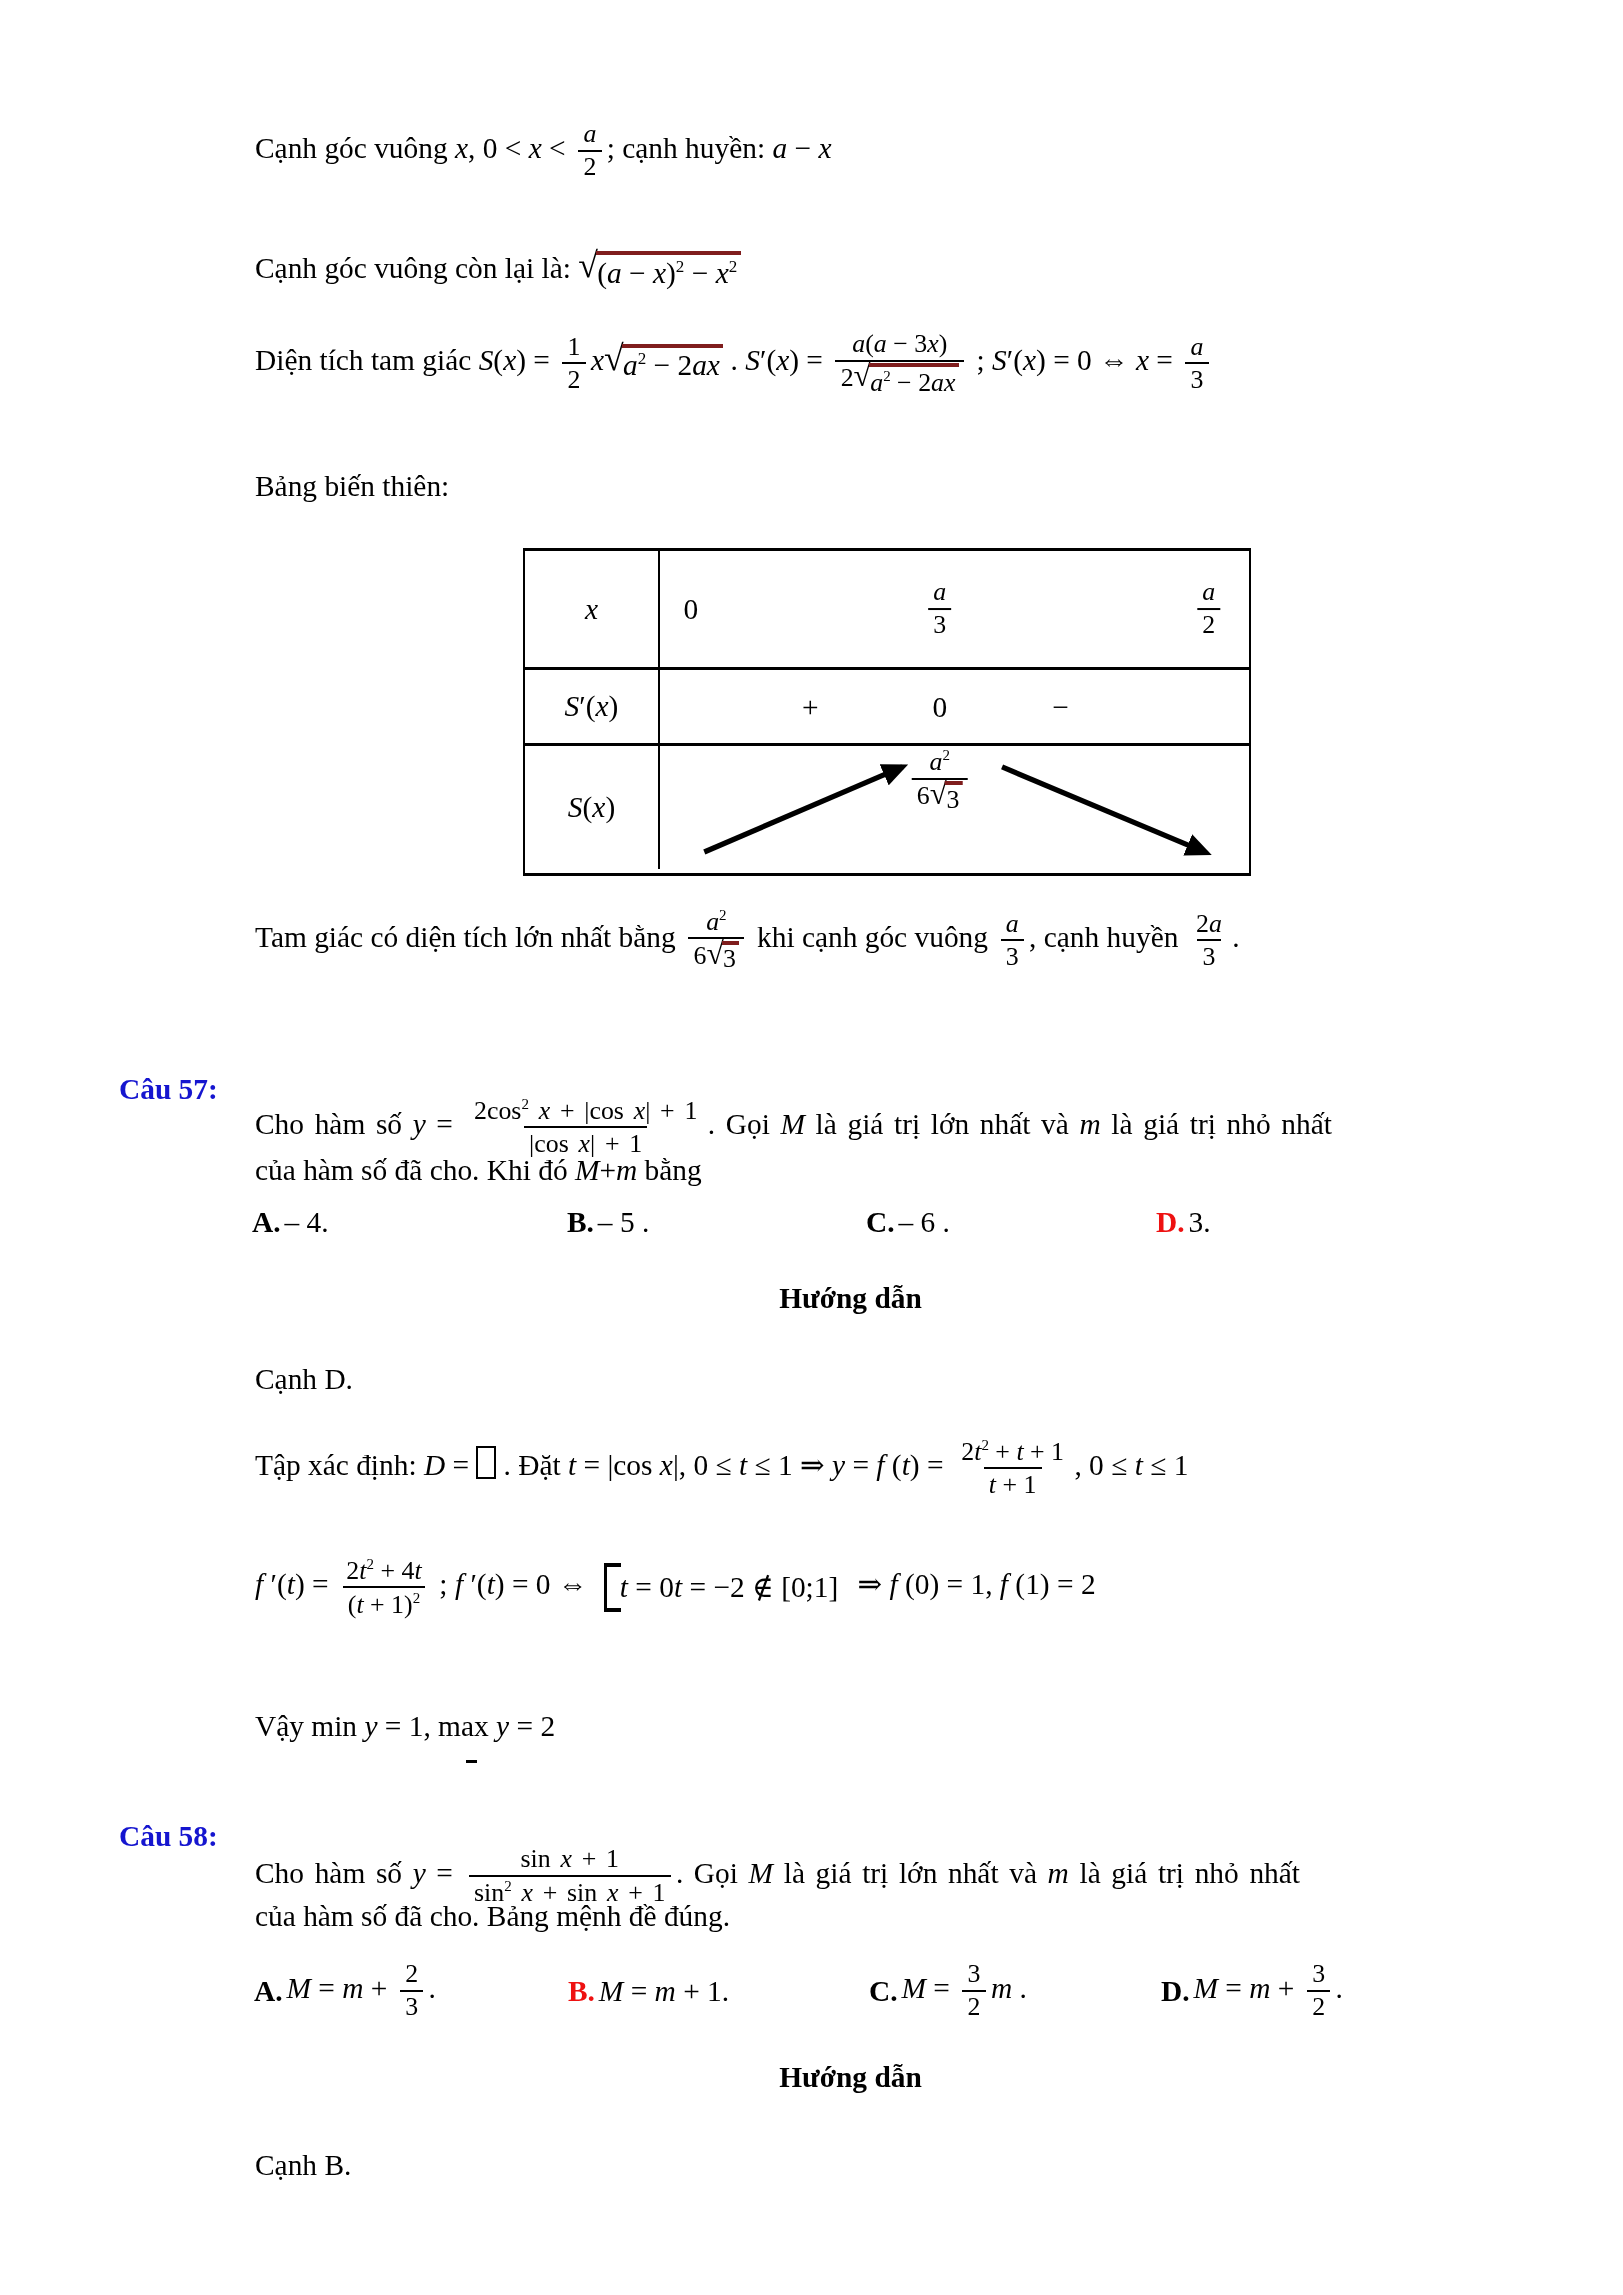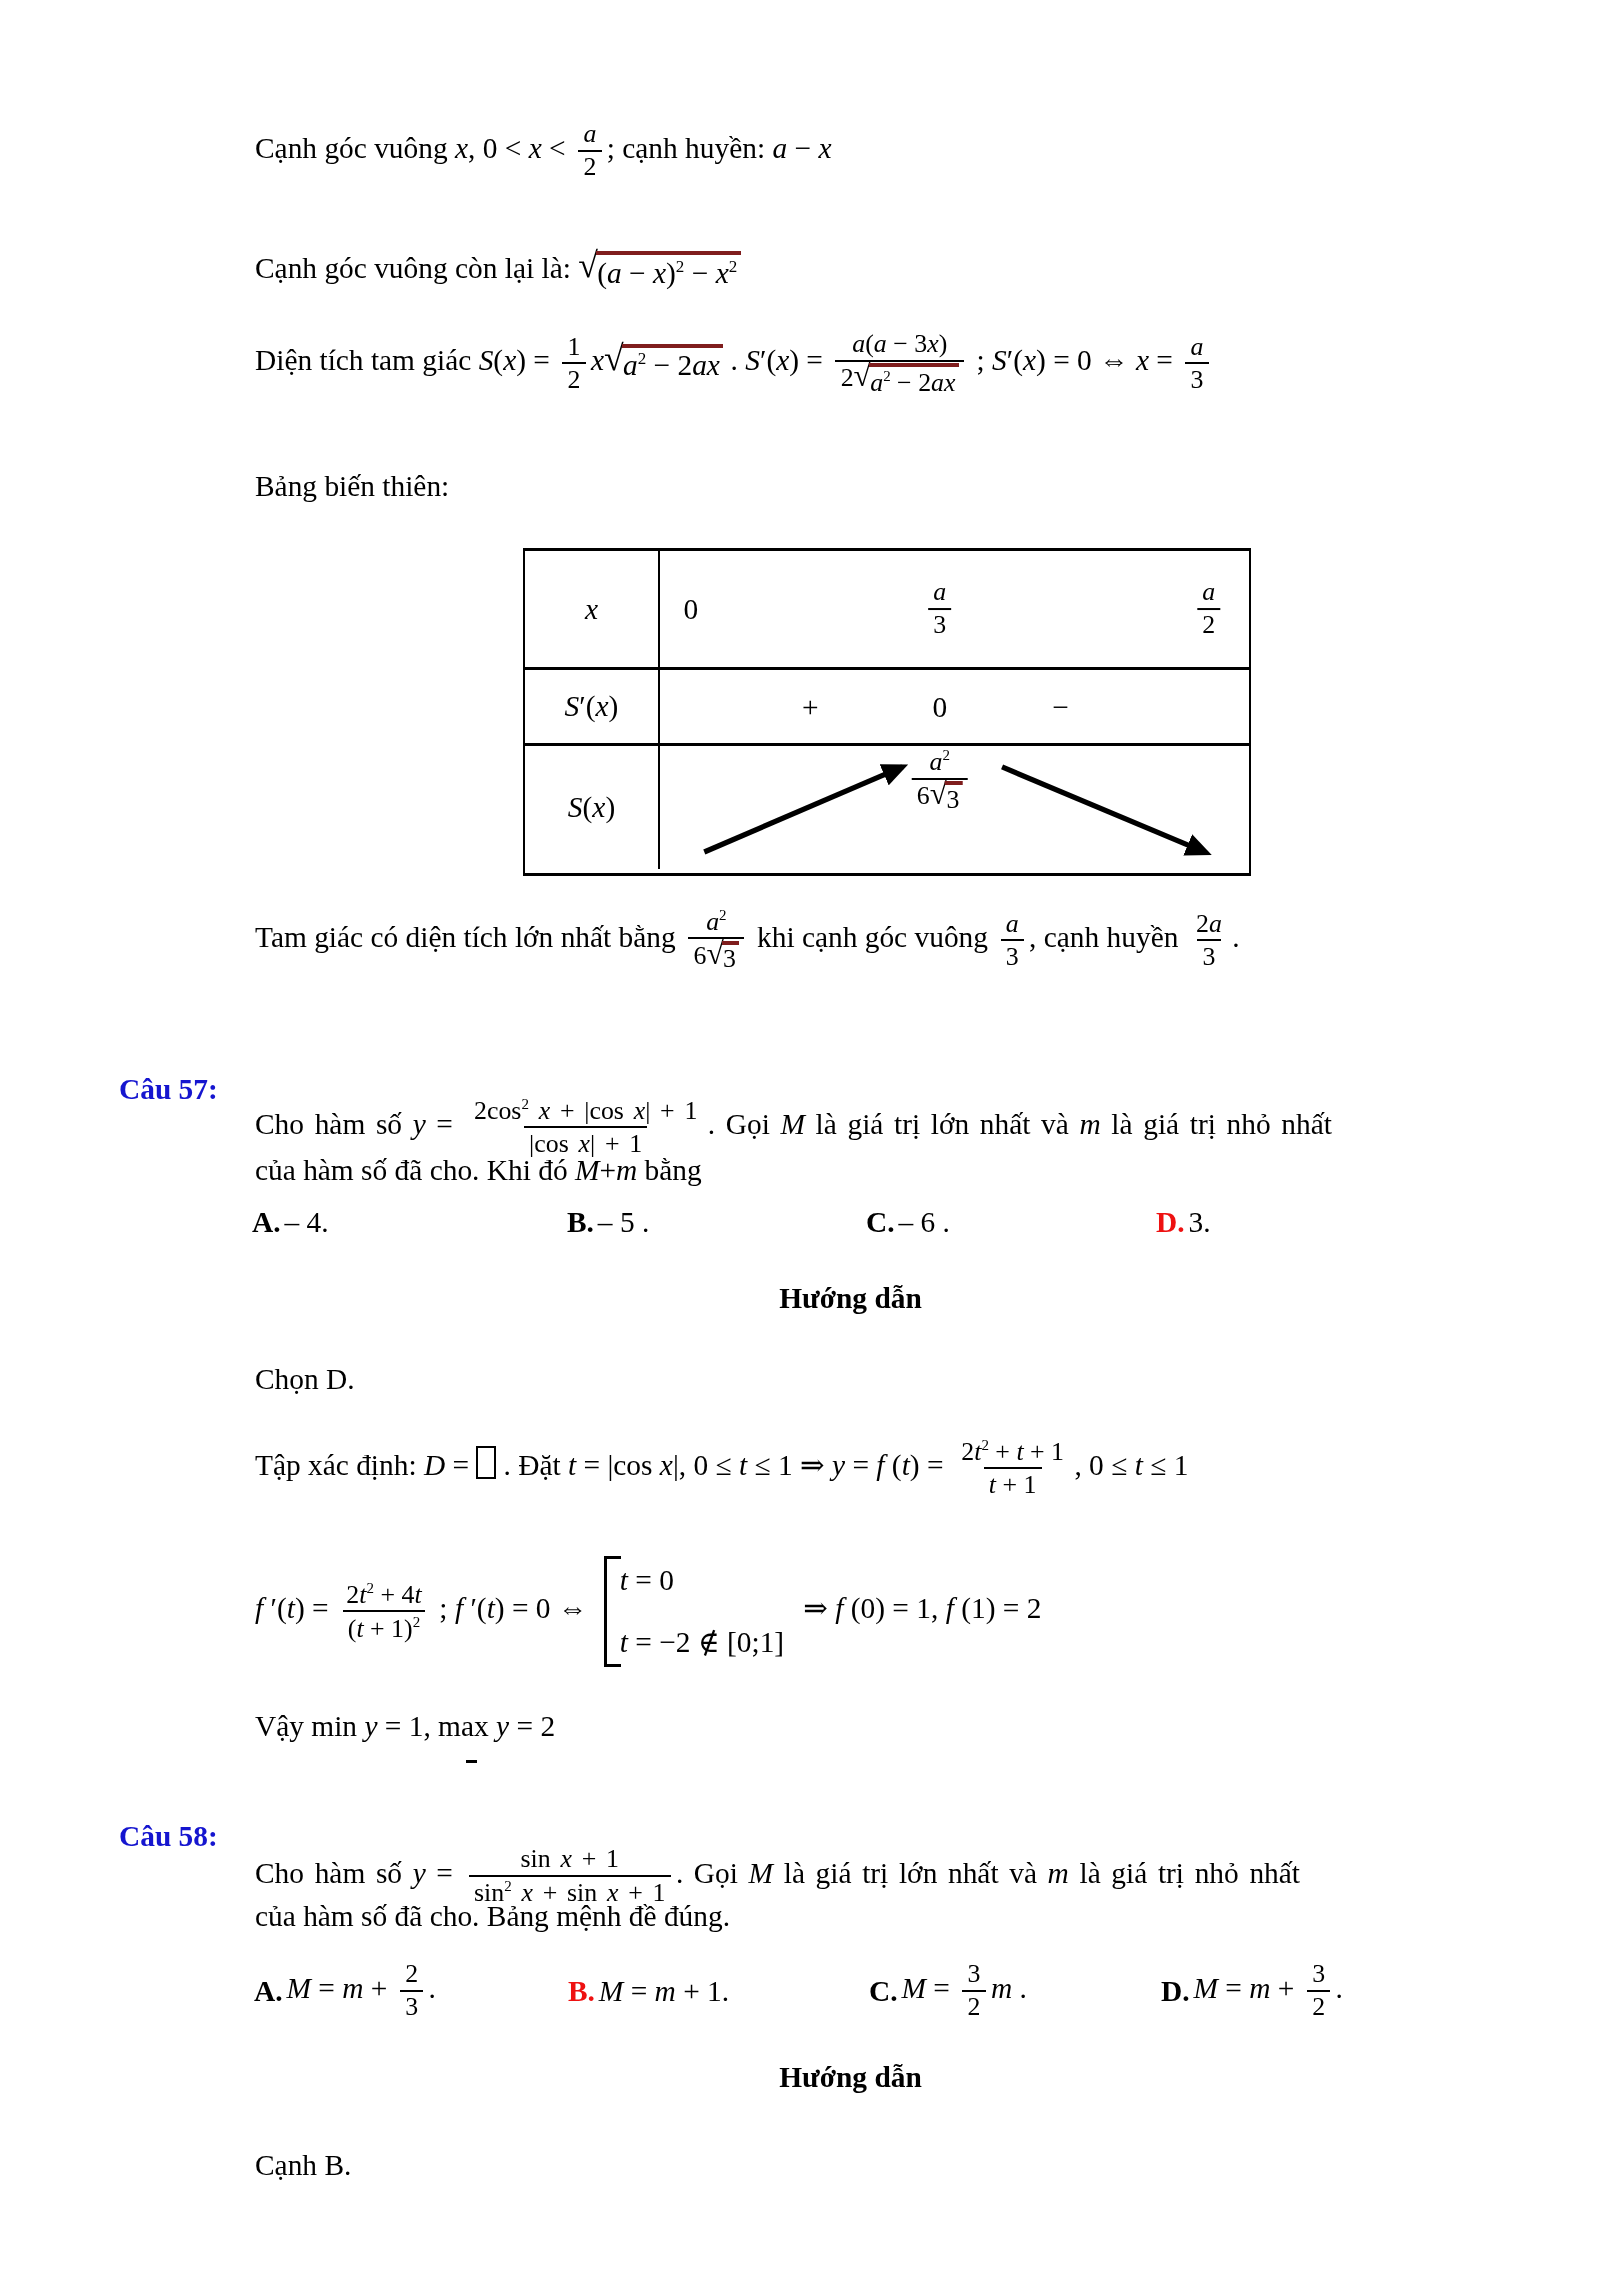--- a/index.html
+++ b/index.html
@@ -17,21 +17,21 @@
      text-align:center;line-height:1.12;margin:0 5.2px;font-size:.88em;}
   .f>.n{padding:0 5.2px 0.7px;}
   .f>.d{border-top:2px solid #000;padding:1.3px 5.2px 0;}
   
   .sq{display:inline-block;white-space:nowrap;vertical-align:middle;}
   .sq>.rad{display:inline-block;font-size:1.22em;line-height:.8;vertical-align:top;margin-right:-2px;}
   .sq>.bar{display:inline-block;border-top:4px solid #7f1d1d;padding:0.7px 3.3px 0 1.3px;}
   
   .rbox{display:inline-block;width:15.7px;height:29px;border:2px solid #000;vertical-align:-3.9px;}
   
-  .cases{display:inline-flex;flex-direction:column;row-gap:27.5px;border-left:3.3px solid #000;
+  .cases{display:inline-flex;row-gap:27.5px;border-left:3.3px solid #000;
      padding:6.5px 2.6px 6.5px 13px;position:relative;vertical-align:middle;margin:0 9.2px;text-align:left;}
   .cases::before,.cases::after{content:"";position:absolute;left:0;width:14.4px;height:3.3px;background:#000;}
   .cases::before{top:0;}
   .cases::after{bottom:0;}
   .qlabel{font-weight:bold;white-space:nowrap;}
   .stem{word-spacing:3.3px;margin-top:44px;}
   .center-h{width:1701px;left:0;text-align:center;font-weight:bold;}
   .opt .k{font-weight:bold;margin-right:3.9px;}
   .opt{white-space:nowrap;display:inline-flex;align-items:center;}
   
@@ -142,21 +142,21 @@
 <div class="abs opt" style="left:866px;top:1206px">
   <span class="k">C.</span>
     <span>– 6 .</span>
 </div>
 <div class="abs opt" style="left:1156px;top:1206px">
   <span class="k" style="color:#ee1111">D.</span>
     <span>3.</span>
 </div>
 
 <div class="abs line center-h" style="top:1281px">Hướng dẫn</div>
-<div class="abs line" style="left:255px;top:1362px">Chọn D.</div>
+<div class="abs line" style="left:255px;top:1362px">Cạnh D.</div>
 
 <div class="abs line" style="left:255px;top:1437px">Tập xác định: <i>D</i> = <span class="rbox"></span> . Đặt <i>t</i> = |cos <i>x</i>|, 0 ≤ <i>t</i> ≤ 1 ⇒ <i>y</i> = <i>f</i> (<i>t</i>) = <span class="f">
       <span class="n">2<i>t</i><sup>2</sup> + <i>t</i> + 1</span>
       <span class="d"><i>t</i> + 1</span>
     </span>, 0 ≤ <i>t</i> ≤ 1</div>
 <div class="abs line" style="left:255px;top:1556px"><i>f</i> ′(<i>t</i>) = <span class="f">
       <span class="n">2<i>t</i><sup>2</sup> + 4<i>t</i></span>
       <span class="d">(<i>t</i> + 1)<sup>2</sup></span>
     </span> ; <i>f</i> ′(<i>t</i>) = 0 ⇔ <span class="cases">
       <span><i>t</i> = 0</span>

